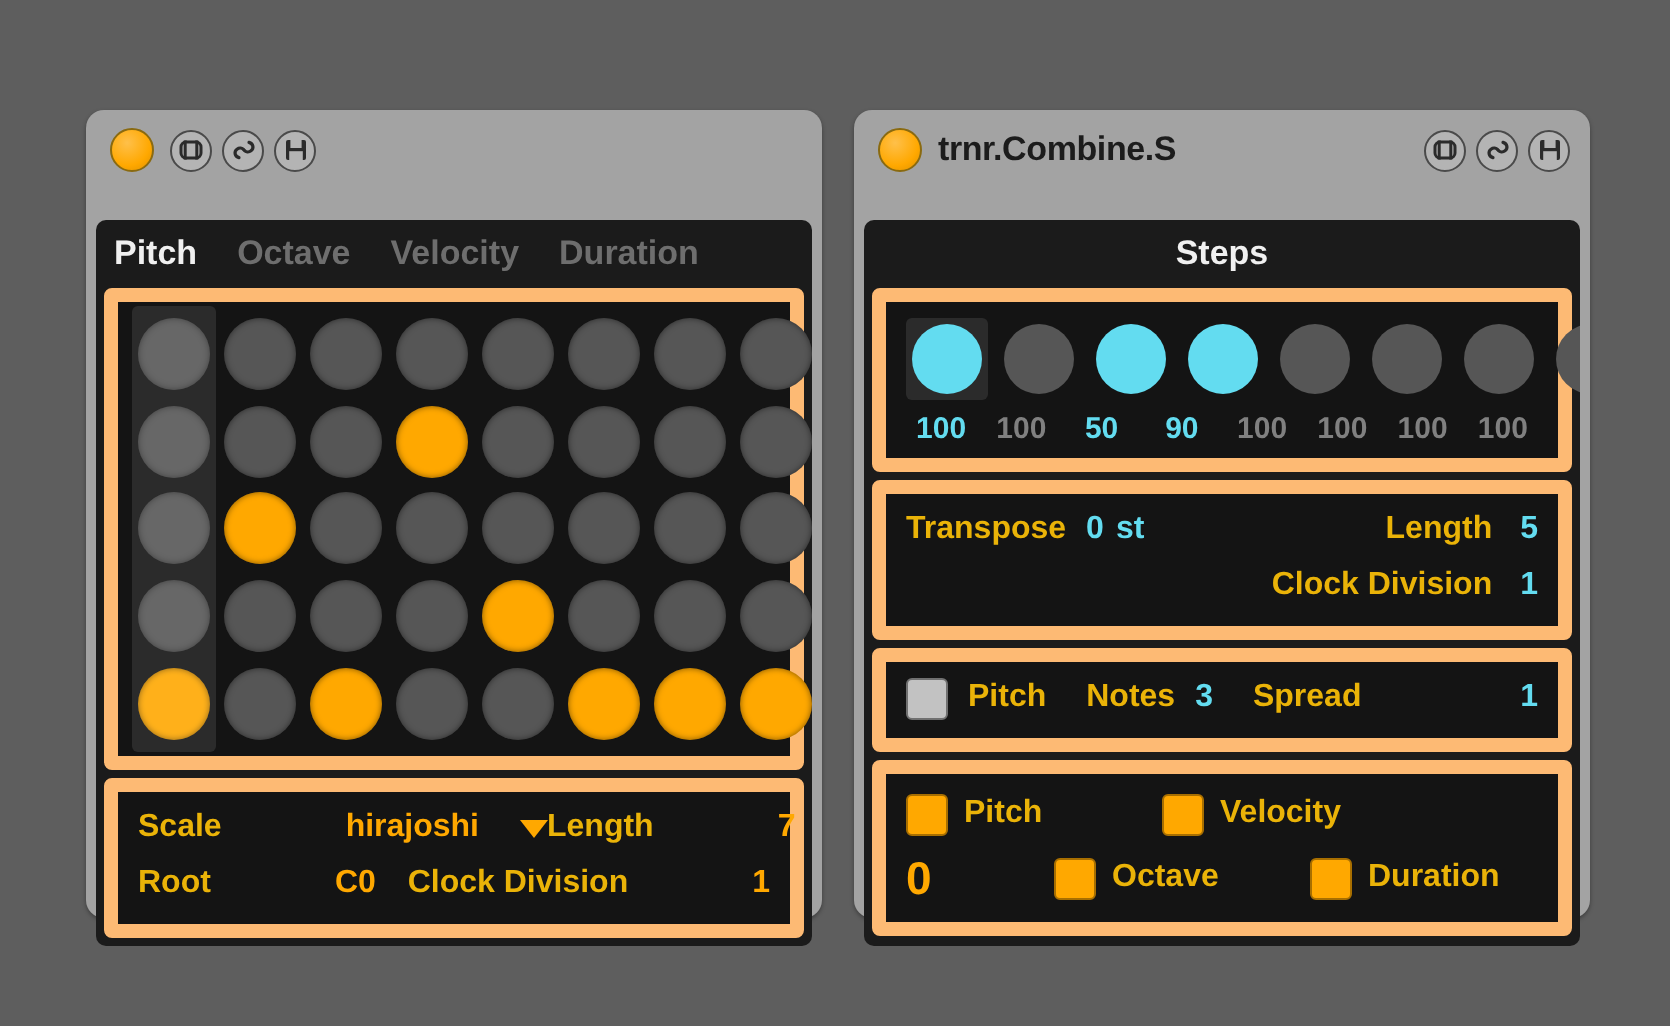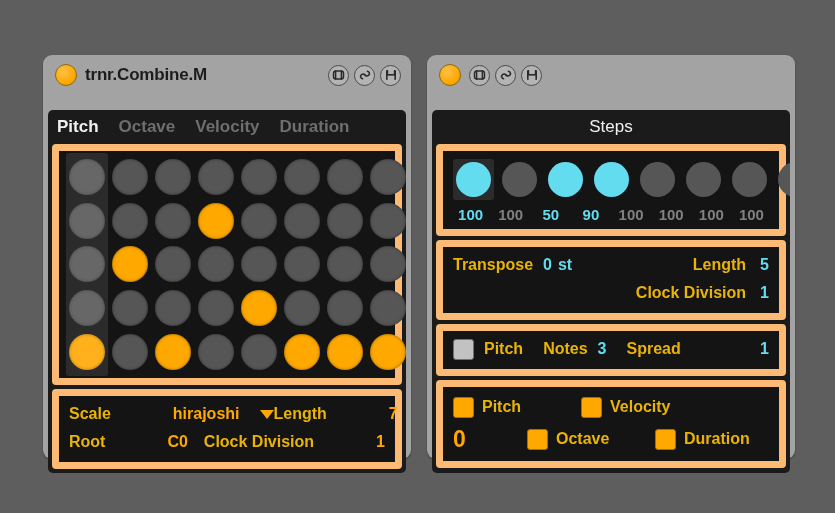--- a/index.html
+++ b/index.html
@@ -144,21 +144,21 @@
     width: 0; height: 0;
     border-left: 7px solid transparent;
     border-right: 7px solid transparent;
     border-top: 9px solid #ffa800;
   }
 
   
   .steps-header {
     height: 34px;
     display: flex; align-items: center; justify-content: center;
-    font-size: 17px; font-weight: normal; color: #f0f0f0;
+    font-size: 17px; font-weight: bold; color: #f0f0f0;
     flex: 0 0 auto;
   }
 
   
   #steps-section { flex: 0 0 auto; padding: 8px 10px 6px 10px; }
   .step-circles {
     display: grid;
     grid-template-columns: repeat(8, 1fr);
     gap: 5px;
     margin-bottom: 6px;
@@ -217,21 +217,20 @@
   }
   .toggle-group .lbl { font-size: 16px; }
 </style>
 </head>
 <body>
 
 <div class="device" id="device-master">
 
   <div class="titlebar">
     <div class="led"></div>
-    <div class="device-title">trnr.Combine.M</div>
     <div class="tb-icons">
       <div class="tb-icon">
         <svg width="13" height="12" viewBox="0 0 13 12">
             <rect x="1.5" y="2" width="10" height="8" rx="2.5" fill="none" stroke="#2b2b2b" stroke-width="1.5"></rect>
             <line x1="3.6" y1="1.2" x2="3.6" y2="10.8" stroke="#2b2b2b" stroke-width="1.5"></line>
             <line x1="9.4" y1="1.2" x2="9.4" y2="10.8" stroke="#2b2b2b" stroke-width="1.5"></line>
           </svg>
       </div>
       <div class="tb-icon">
         <svg width="14" height="12" viewBox="0 0 14 12">
@@ -407,20 +406,21 @@
       </div>
     </div>
 
   </div>
 </div>
 
 <div class="device" id="device-slave">
 
   <div class="titlebar">
     <div class="led"></div>
+    <div class="device-title">trnr.Combine.S</div>
     <div class="tb-icons">
       <div class="tb-icon">
         <svg width="13" height="12" viewBox="0 0 13 12">
             <rect x="1.5" y="2" width="10" height="8" rx="2.5" fill="none" stroke="#2b2b2b" stroke-width="1.5"></rect>
             <line x1="3.6" y1="1.2" x2="3.6" y2="10.8" stroke="#2b2b2b" stroke-width="1.5"></line>
             <line x1="9.4" y1="1.2" x2="9.4" y2="10.8" stroke="#2b2b2b" stroke-width="1.5"></line>
           </svg>
       </div>
       <div class="tb-icon">
         <svg width="14" height="12" viewBox="0 0 14 12">

